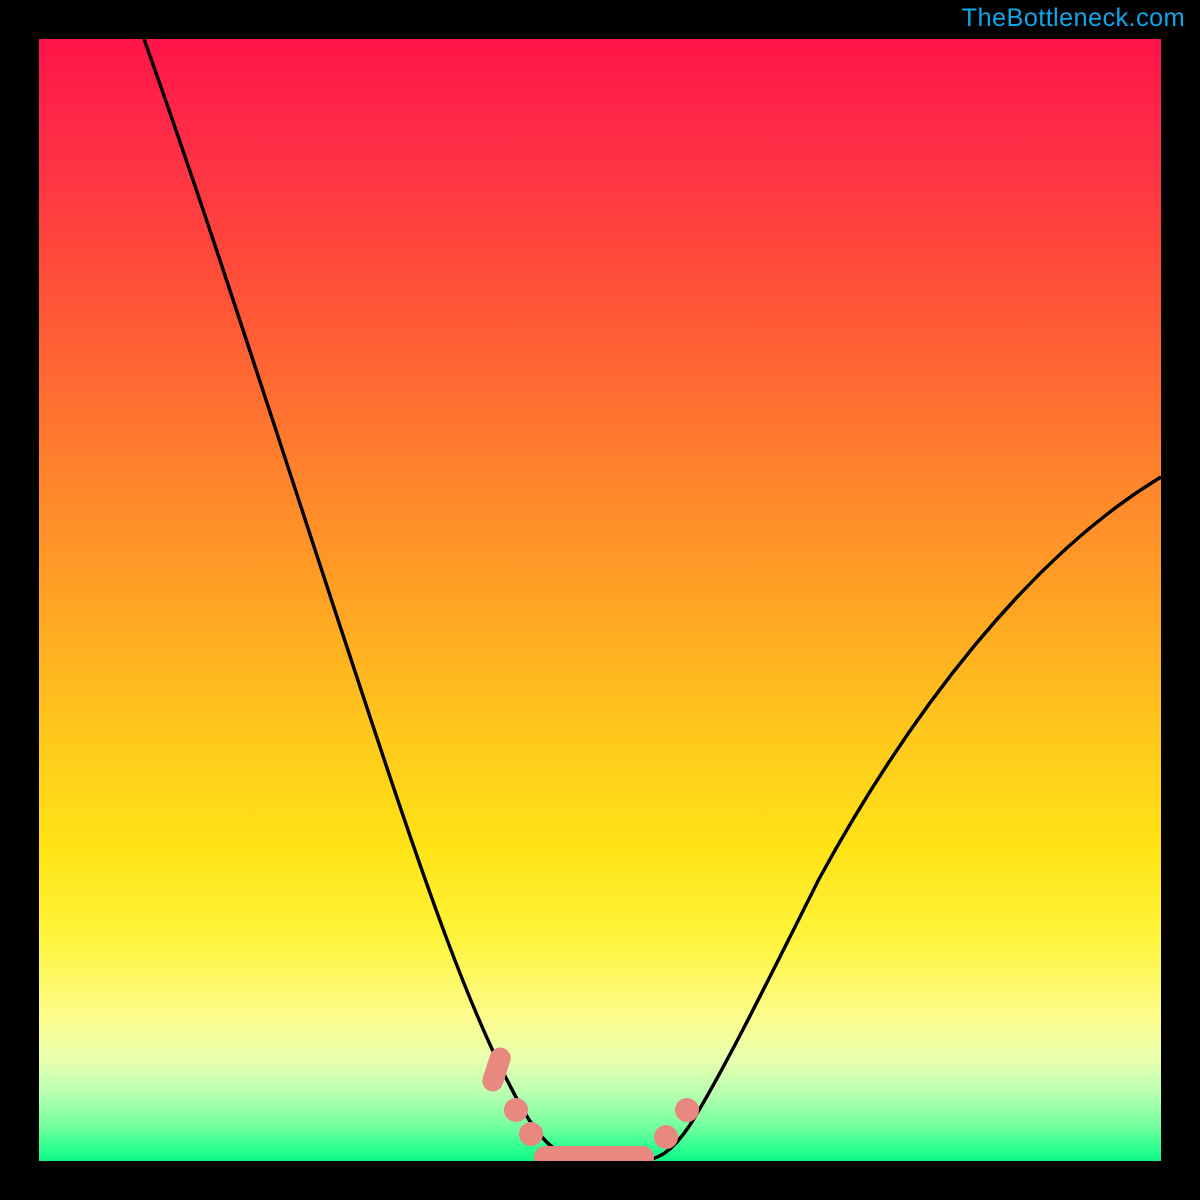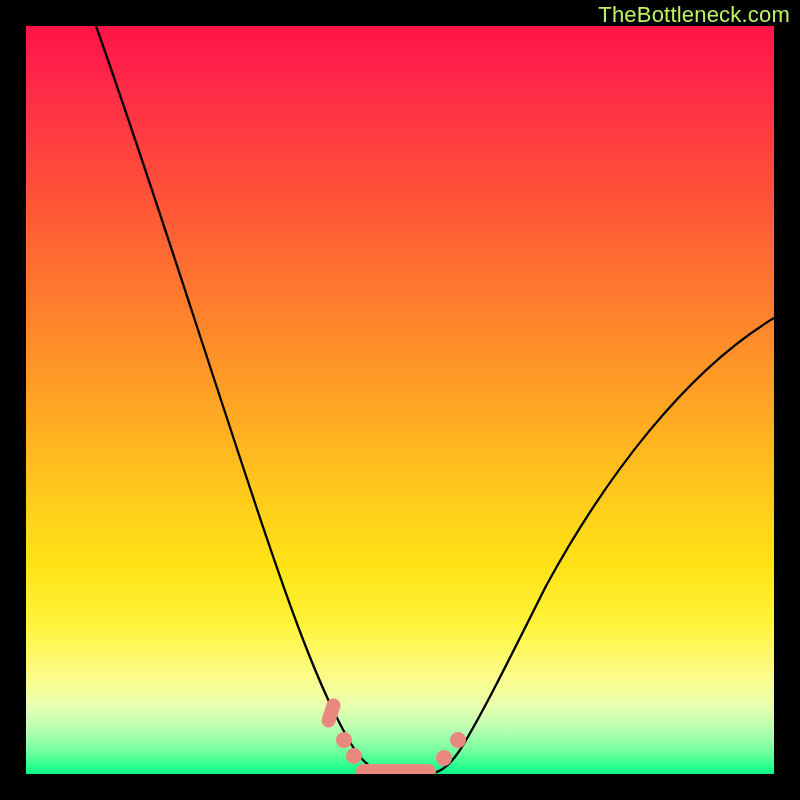--- a/index.html
+++ b/index.html
@@ -38,22 +38,22 @@
       #b8ffb0 94%,
       #72ff9e 97%,
       #28ff8e 99%,
       #10f585 100%
     );
   }
   .watermark {
     position: absolute;
     top: 2px;
     right: 10px;
-    color: #bef264;
-    font-size: 22px;
+    color: #0ea5e9;
+    font-size: 17px;
     letter-spacing: 0.2px;
     user-select: none;
   }
   svg.curves {
     position: absolute;
     left: 0; top: 0;
     width: 748px; height: 748px;
   }
 </style>
 </head>

